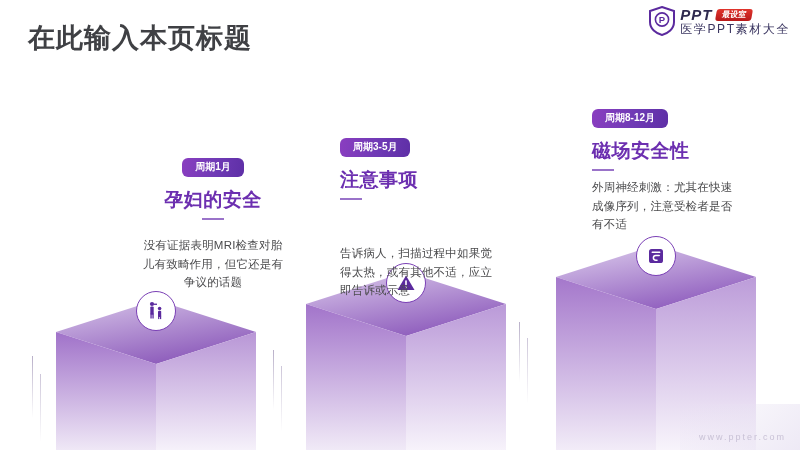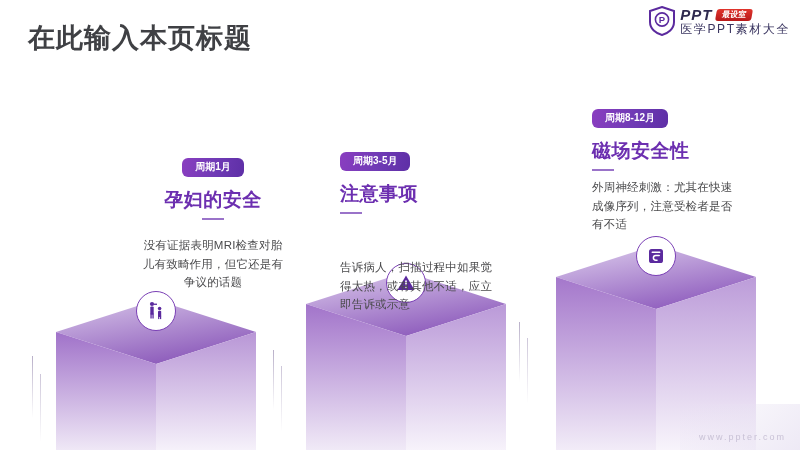--- a/index.html
+++ b/index.html
@@ -204,21 +204,21 @@
     </svg>
   </div>
 
   <div class="col" style="left:98px; top:156px; text-align:center;">
     <div class="badge">周期1月</div>
     <div class="col-title">孕妇的安全</div>
     <div class="rule" style="margin-left:auto;margin-right:auto;"></div>
     <div class="col-body" style="margin:16px auto;">没有证据表明MRI检查对胎儿有致畸作用，但它还是有争议的话题</div>
   </div>
 
-  <div class="col" style="left:340px; top:150px;">
+  <div class="col" style="left:340px; top:136px;">
     <div class="badge">周期3-5月</div>
     <div class="col-title">注意事项</div>
     <div class="rule"></div>
     <div class="col-body wide">告诉病人，扫描过程中如果觉得太热，或有其他不适，应立即告诉或示意</div>
   </div>
 
   <div class="col" style="left:592px; top:107px;">
     <div class="badge">周期8-12月</div>
     <div class="col-title">磁场安全性</div>
     <div class="rule"></div>

